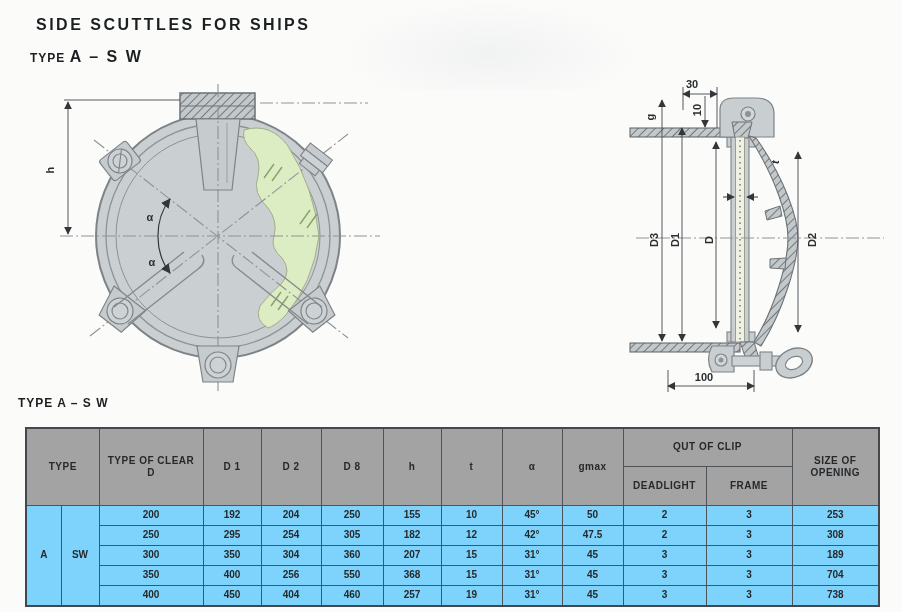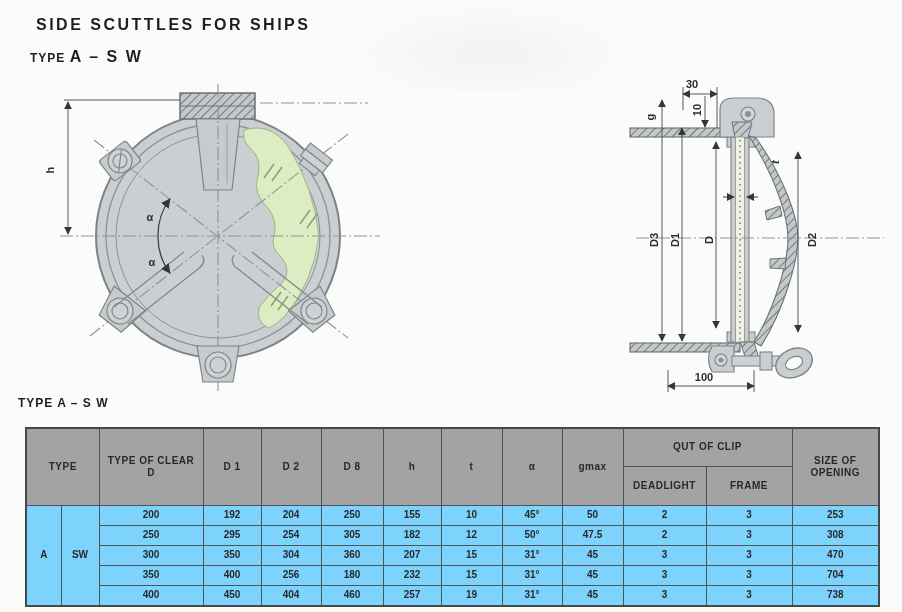--- a/index.html
+++ b/index.html
@@ -294,45 +294,45 @@
           <td>3</td>
           <td>253</td>
         </tr>
         <tr>
           <td>250</td>
           <td>295</td>
           <td>254</td>
           <td>305</td>
           <td>182</td>
           <td>12</td>
-          <td>50°</td>
+          <td>42°</td>
           <td>47.5</td>
           <td>2</td>
           <td>3</td>
           <td>308</td>
         </tr>
         <tr>
           <td>300</td>
           <td>350</td>
           <td>304</td>
           <td>360</td>
           <td>207</td>
           <td>15</td>
           <td>31°</td>
           <td>45</td>
           <td>3</td>
           <td>3</td>
-          <td>470</td>
+          <td>189</td>
         </tr>
         <tr>
           <td>350</td>
           <td>400</td>
           <td>256</td>
-          <td>180</td>
-          <td>232</td>
+          <td>550</td>
+          <td>368</td>
           <td>15</td>
           <td>31°</td>
           <td>45</td>
           <td>3</td>
           <td>3</td>
           <td>704</td>
         </tr>
         <tr>
           <td>400</td>
           <td>450</td>

